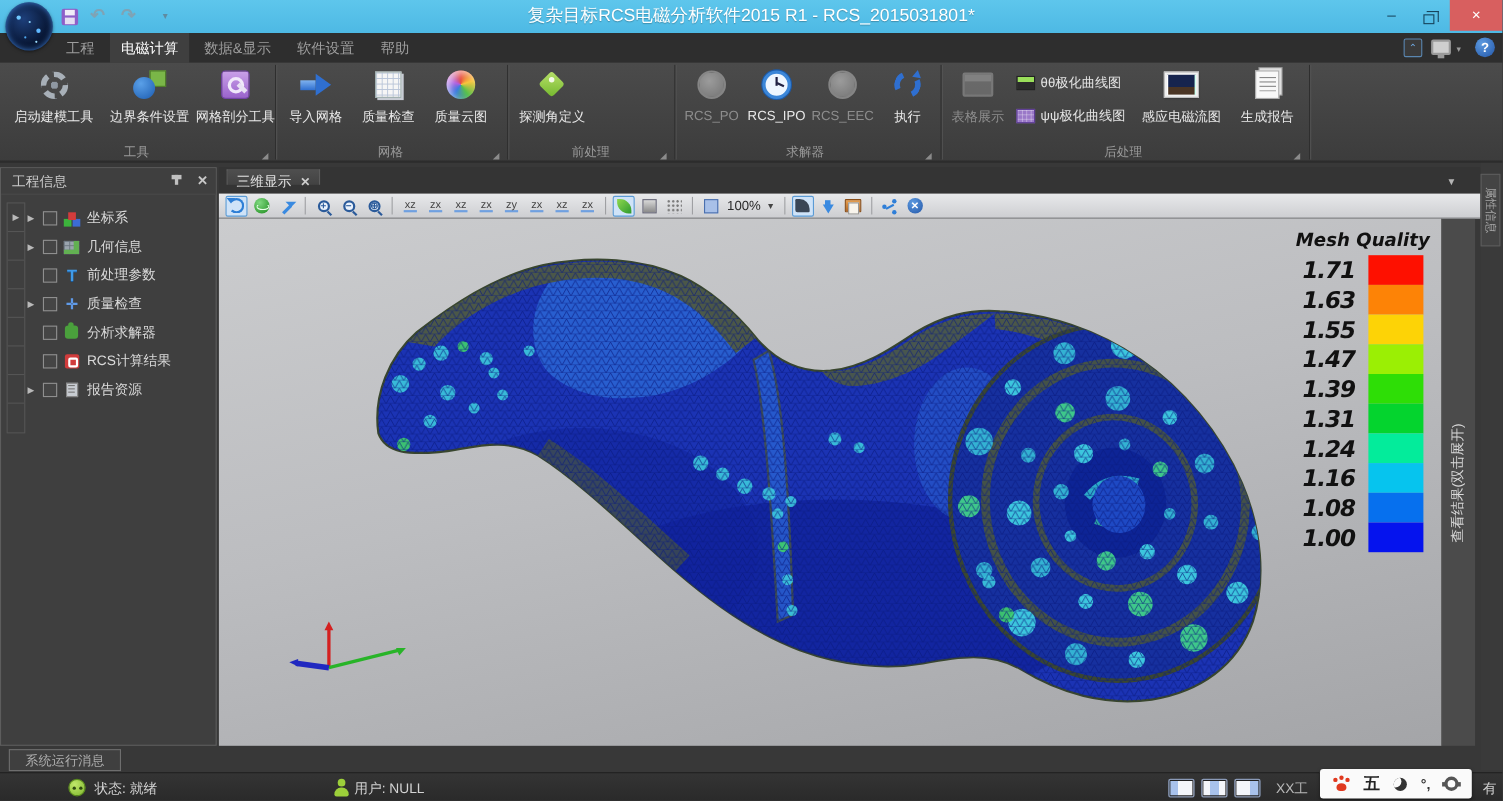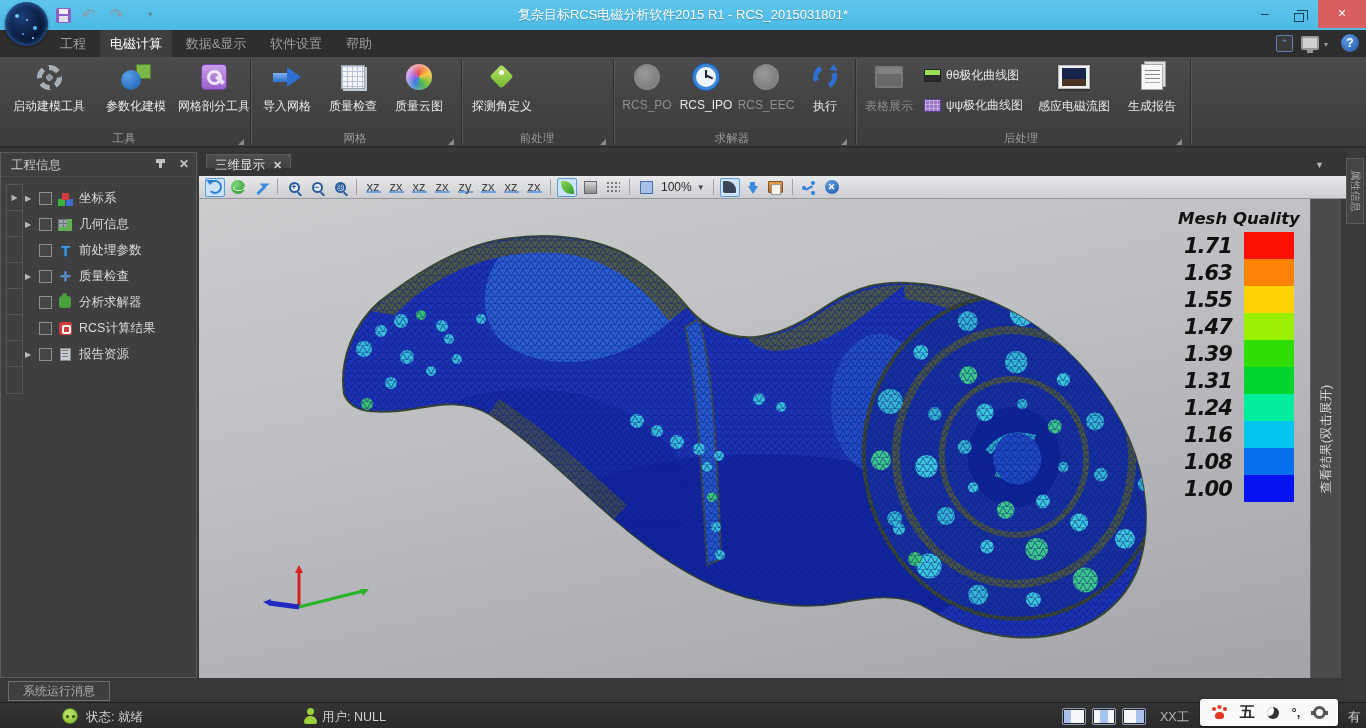--- a/index.html
+++ b/index.html
@@ -12,21 +12,21 @@
   .app-logo{position:absolute;left:5px;top:2px;width:43px;height:44px;border-radius:50%;z-index:20;
     background:radial-gradient(circle at 38% 35%,#1d3f7a 0%,#0a1a3a 55%,#02060f 100%);
     box-shadow:inset 0 0 6px #3f7fd8,0 1px 3px rgba(0,0,0,.5)}
   .app-logo::after{content:"";position:absolute;left:10px;top:12px;width:4px;height:4px;border-radius:50%;background:#6fc8ff;
     box-shadow:10px 4px 0 -1px #8fd8ff,18px 12px 0 0 #5fb8ff,6px 18px 0 -1px #4fa8ef,16px 22px 0 -1px #9fe0ff,24px 6px 0 -2px #cfeeff}
   .qa-save{position:absolute;left:56px;top:8px;width:15px;height:15px;background:#8d5fc8;border-radius:2px}
   .qa-save::before{content:"";position:absolute;left:3px;top:1px;width:9px;height:5px;background:#f0ecf8}
   .qa-save::after{content:"";position:absolute;left:3px;top:8px;width:9px;height:6px;background:#e4def2}
   .qa-arrow{position:absolute;top:5px;font-size:16px;font-weight:bold;color:#7fa3b5;line-height:20px}
   .qa-caret{position:absolute;left:148px;top:9px;font-size:9px;color:#5f8ba0}
-  .win-title{position:absolute;left:200px;right:200px;top:0;height:30px;line-height:30px;text-align:center;color:#fff;font-size:13px;text-shadow:0 1px 1px rgba(0,0,0,.25)}
+  .win-title{position:absolute;left:200px;right:200px;top:0;height:30px;line-height:30px;text-align:center;color:#fff;font-size:16px;text-shadow:0 1px 1px rgba(0,0,0,.25)}
   .winbtn{position:absolute;top:0;height:28px;width:34px;color:#17445c;text-align:center;line-height:26px;font-size:14px}
   .winbtn.close{width:48px;background:#d85f5f;color:#fff}
   .max-glyph{display:inline-block;width:10px;height:9px;border:1px solid #17445c;position:relative;top:4px}
   .max-glyph::before{content:"";position:absolute;left:2px;top:-4px;width:10px;height:9px;border:1px solid #17445c;border-bottom:none;border-left:none}
 
   
   .menubar{position:absolute;left:0;top:30px;width:1366px;height:27px;background:#2e2e2e}
   .menu-tab{position:absolute;top:0;height:27px;line-height:27px;text-align:center;color:#9d9d9d;font-size:13px}
   .menu-tab.active{background:#3f3f3f;color:#fff}
   .mb-chev{position:absolute;left:1276px;top:5px;width:17px;height:17px;border:1px solid #5a86b0;border-radius:2px;background:#3a3a3a;color:#6fa8e0;font-size:9px;text-align:center;line-height:15px}
@@ -114,21 +114,21 @@
   .tsep{width:1px;height:16px;background:#9fa0a3;margin:0 3px}
   .t-rot{width:14px;height:14px;border:2px solid #2e7fd6;border-radius:50%;border-left-color:transparent;position:relative}
   .t-rot::after{content:"";position:absolute;left:-4px;top:-2px;border-top:5px solid #2e7fd6;border-left:4px solid transparent;border-right:4px solid transparent}
   .t-orb{width:14px;height:14px;border-radius:50%;background:radial-gradient(circle at 35% 30%,#7fd87f,#1e8c1e);position:relative}
   .t-orb::after{content:"";position:absolute;left:2px;top:5px;width:10px;height:4px;border:1.5px solid #eaffea;border-radius:50%;border-top-color:transparent}
   .t-diag{width:12px;height:12px;position:relative}
   .t-diag::before{content:"";position:absolute;left:1px;bottom:1px;width:10px;height:3px;background:#3a8ae0;transform:rotate(-45deg)}
   .t-diag::after{content:"";position:absolute;right:-1px;top:-1px;border-bottom:7px solid #3a8ae0;border-left:7px solid transparent;transform:rotate(45deg)}
   .t-mag{width:11px;height:11px;border:2px solid #2a5a9a;border-radius:50%;position:relative;background:#eaf2fc;font-size:9px;font-weight:bold;color:#2a5a9a;line-height:7px;text-align:center}
   .t-mag::after{content:"";position:absolute;right:-4px;bottom:-4px;width:5px;height:2px;background:#2a5a9a;transform:rotate(45deg)}
-  .t-view{font-size:13px;color:#444;letter-spacing:0;line-height:8px;border-bottom:2px solid #6fa0e0;padding:1px 1px 0 1px}
+  .t-view{font-size:10px;color:#444;letter-spacing:0;line-height:8px;border-bottom:2px solid #6fa0e0;padding:1px 1px 0 1px}
   .t-leaf{width:13px;height:13px;background:linear-gradient(135deg,#8fd84f,#2e9a2e);border-radius:0 80% 0 80%}
   .t-gray{width:13px;height:13px;background:linear-gradient(#d8d8d8,#8a8a8a);border:1px solid #667}
   .t-dots{width:14px;height:13px;background-image:radial-gradient(#777 1px,transparent 1.2px);background-size:4px 4px}
   .t-bluebox{width:13px;height:13px;background:#a8c0e8;border:1px solid #4a6fae}
   .t-zoomtxt{font-size:12px;color:#2a2a2a;margin:0 2px}
   .t-caret{font-size:8px;color:#444;margin-right:2px}
   .t-cres{width:13px;height:12px;background:#3a4656;border-radius:1px 9px 1px 2px}
   .t-down{width:0;height:0;border-top:8px solid #3a8ae0;border-left:5px solid transparent;border-right:5px solid transparent;position:relative;top:3px}
   .t-down::before{content:"";position:absolute;left:-2.5px;top:-12px;width:5px;height:5px;background:#3a8ae0}
   .t-folder{width:15px;height:12px;background:linear-gradient(#e8a050,#b06828);border:1px solid #8a4e18;border-radius:1px;position:relative}
@@ -203,21 +203,21 @@
   <div class="rbtn" style="left:4px;width:90px">
     <div class="ric">
         <div class="ic-gear"></div>
       </div>
     <span>启动建模工具</span>
     </div>
   <div class="rbtn" style="left:96px;width:80px">
     <div class="ric">
         <div class="ic-param"></div>
       </div>
-    <span>参数化建模</span>
+    <span>边界条件设置</span>
     </div>
   <div class="rbtn" style="left:176px;width:76px">
     <div class="ric">
         <div class="ic-meshtool"></div>
       </div>
     <span>网格剖分工具</span>
     </div>
   <div class="grp-label" style="left:4px;width:240px">工具</div>
   <div class="launcher" style="left:238px"></div>
   <div class="rsep" style="left:250px"></div>

